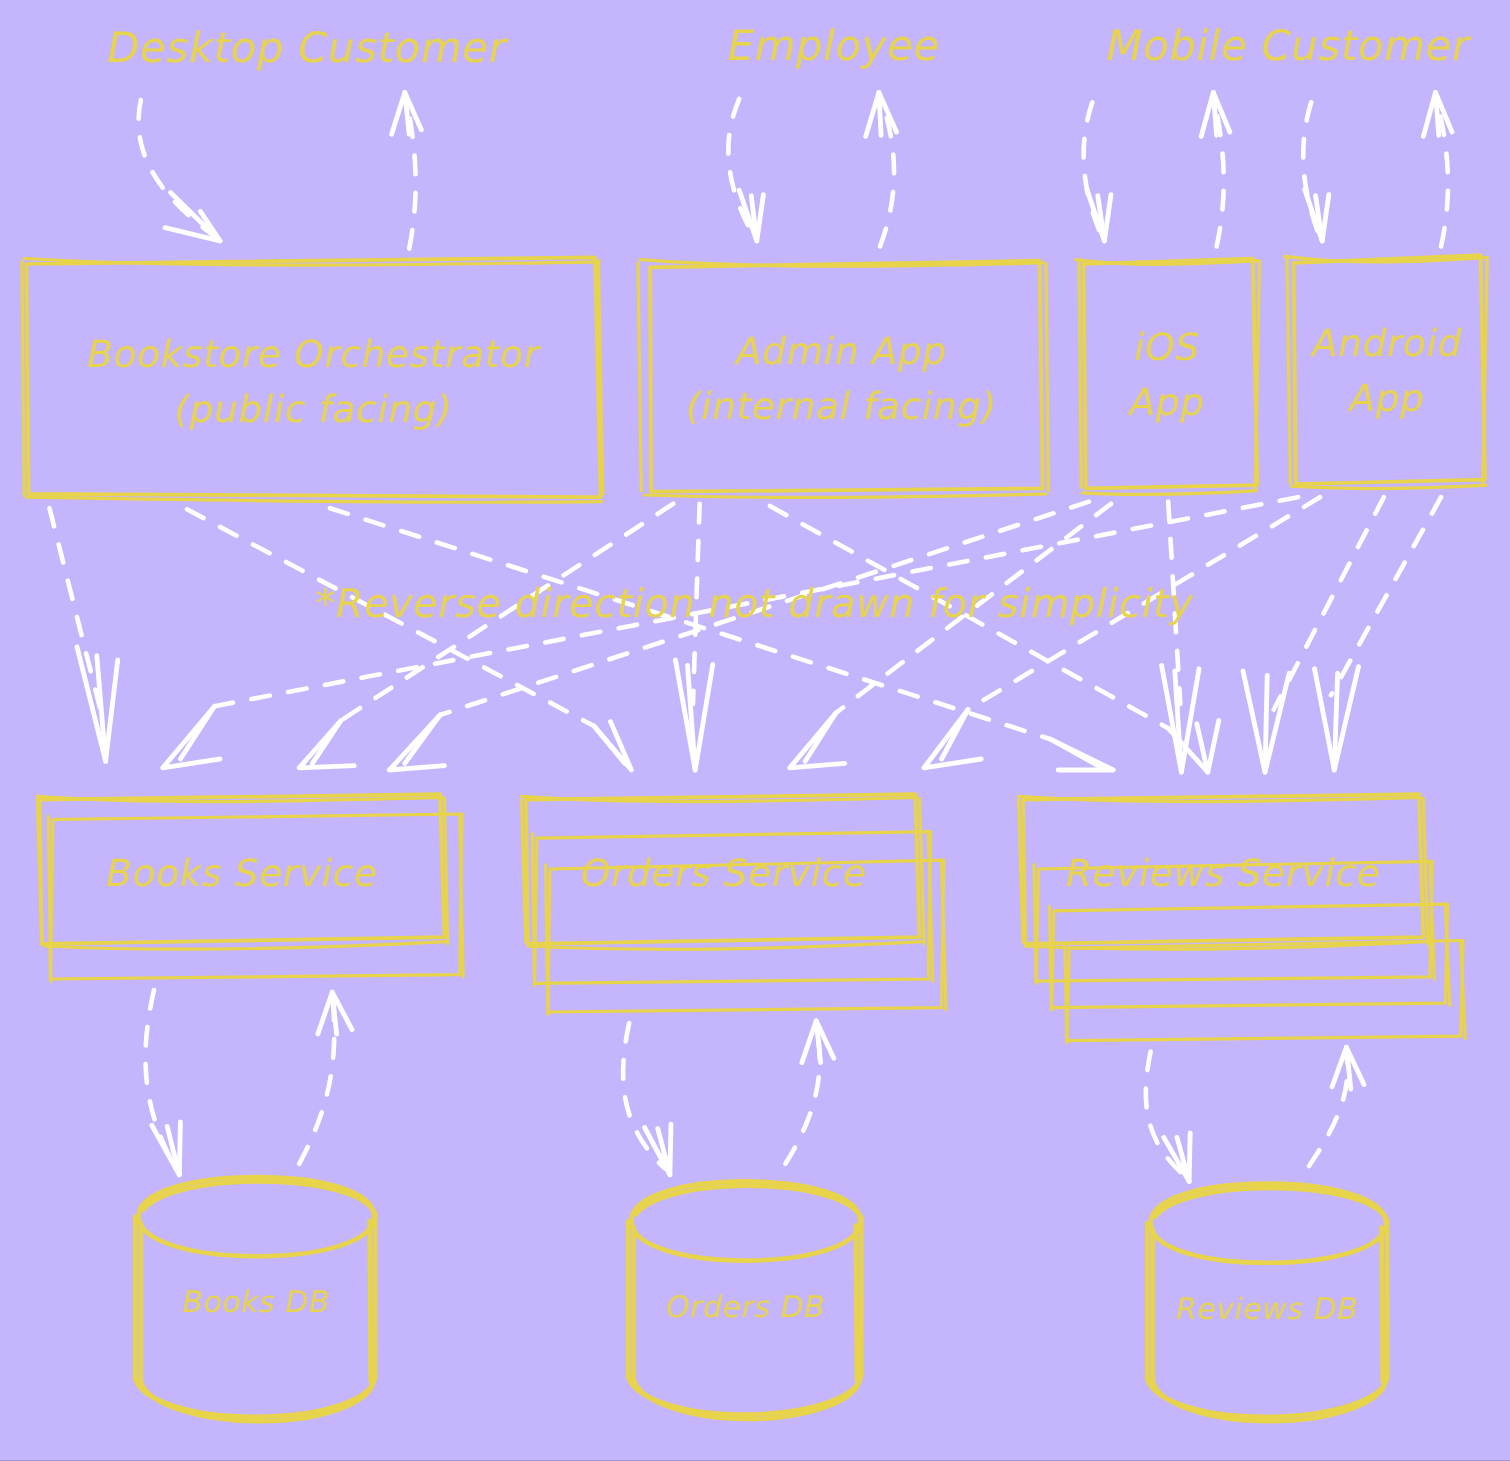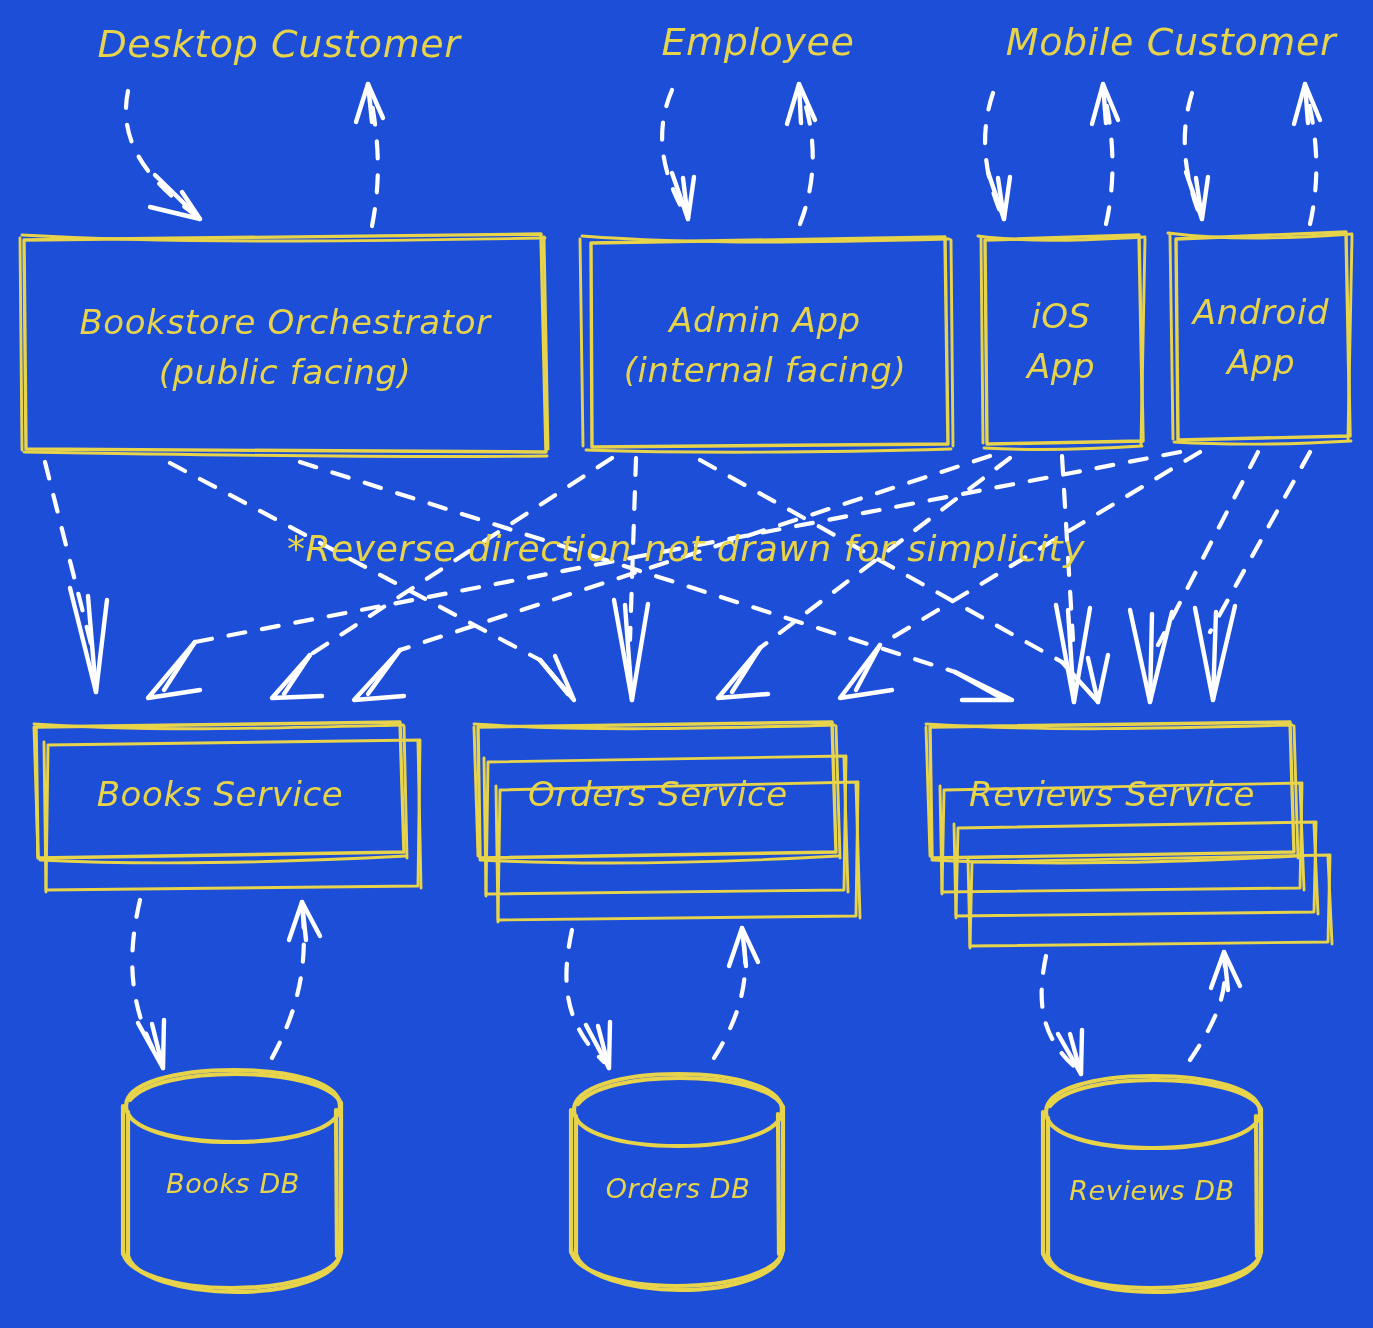--- a/index.html
+++ b/index.html
@@ -12,21 +12,21 @@
     width: 1373px;
     height: 1328px;
     overflow: hidden;
     font-family: "DejaVu Sans", sans-serif;
     position: relative;
   }
   #canvas-root {
     position: relative;
     width: 1373px;
     height: 1328px;
-    background: #1d4ed8;
+    background: #c4b5fd;
     text-decoration: underline;
   }
   svg.diagram {
     position: absolute;
     top: 0;
     left: 0;
     width: 1373px;
     height: 1328px;
     display: block;
   }

